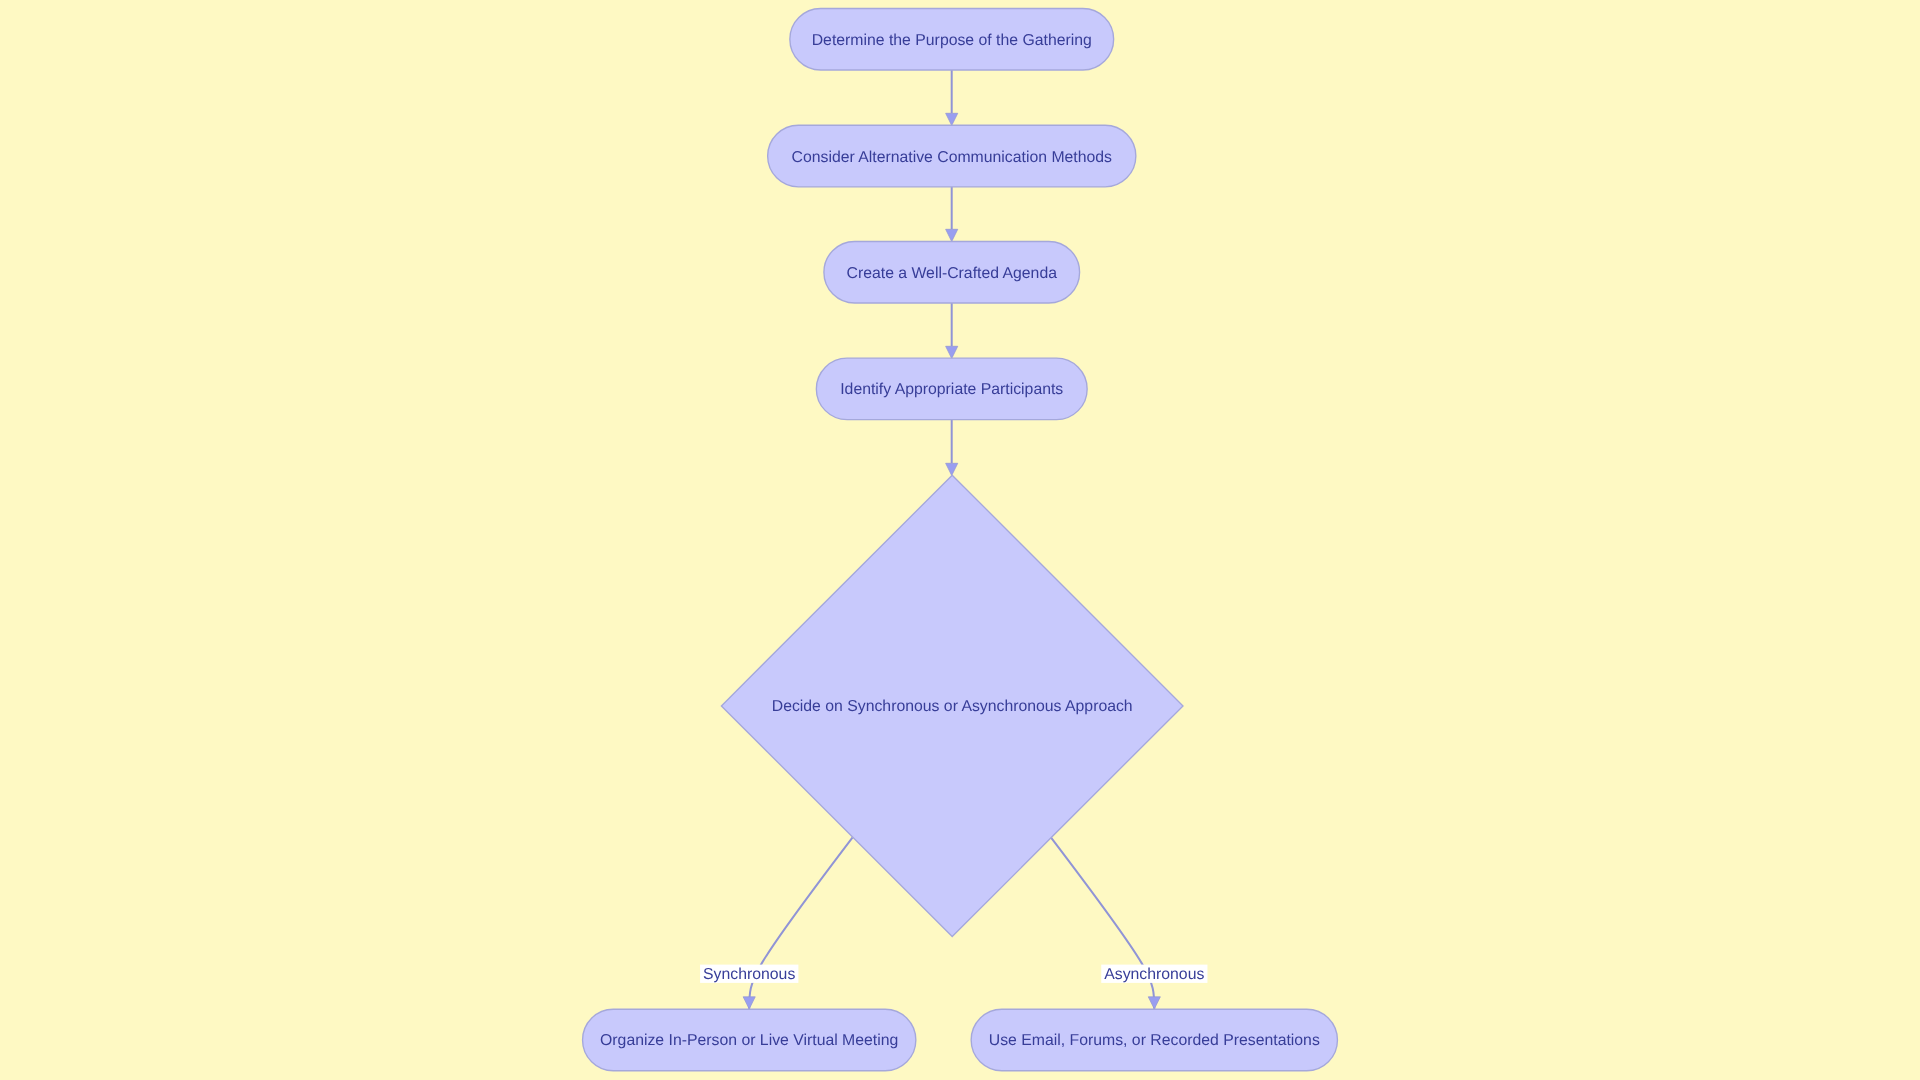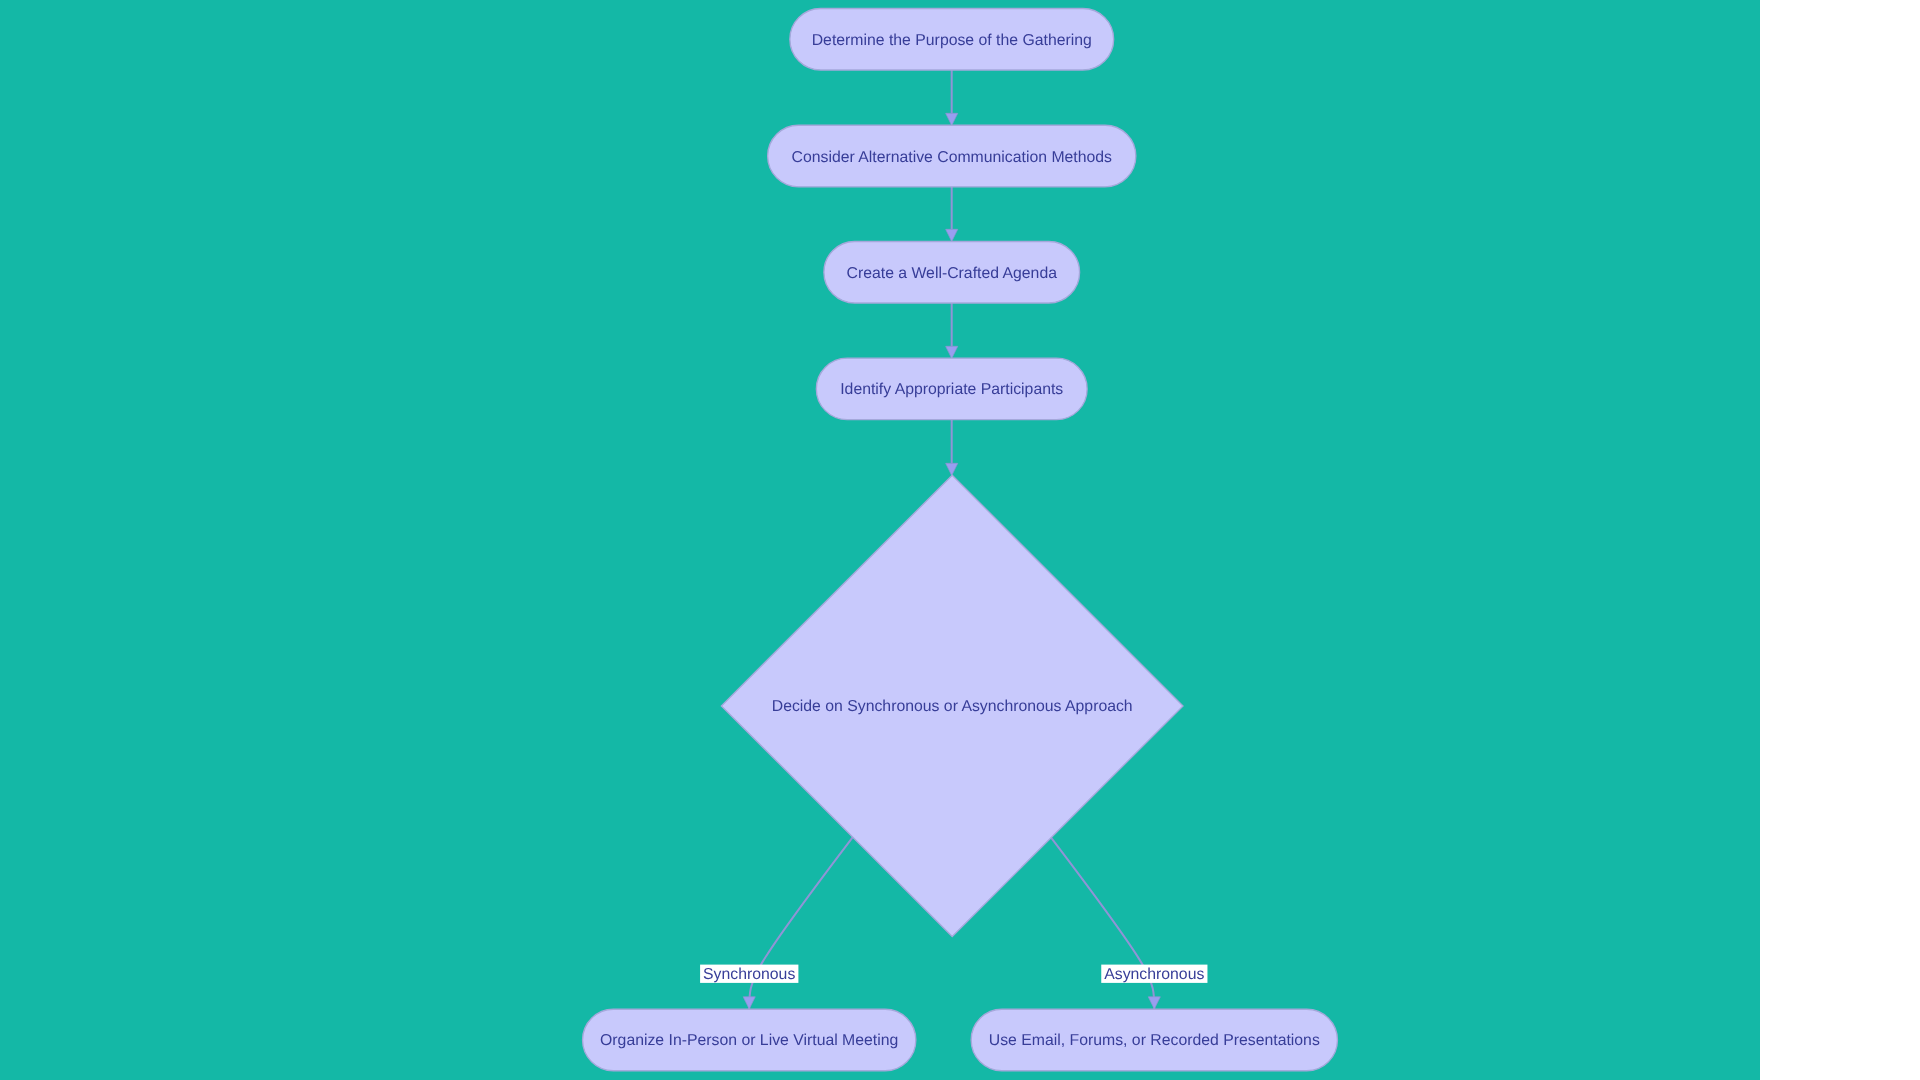--- a/index.html
+++ b/index.html
@@ -1,18 +1,18 @@
 <!DOCTYPE html>
 <html><head>
 <meta charset="utf-8">
 <title>Flowchart</title>
 <style>
   html,body{margin:0;padding:0;background:#ffffff;}
   body{width:1920px;height:1080px;overflow:hidden;font-family:"Liberation Sans",sans-serif;-webkit-font-smoothing:antialiased;text-rendering:geometricPrecision;}
-  #stage{position:relative;width:1760px;height:1080px;background:#14b8a6;}
+  #stage{position:relative;width:1920px;height:1080px;background:#fef9c3;}
   svg#flow{position:absolute;left:0;top:0;width:1920px;height:1080px;display:block;transform:translateZ(0);will-change:transform;}
   .node-shape{fill:#c8c9fc;stroke:#a5a8db;stroke-width:1.35;}
   .node-label{fill:#373d98;font-family:"Liberation Sans",sans-serif;font-size:15.8px;text-anchor:middle;}
   .edge-path{fill:none;stroke:#9094d6;stroke-width:2;}
   .edge-arrow{fill:#999ef0;stroke:#8f93d2;stroke-width:0.7;stroke-linejoin:round;}
   .edge-label-bg{fill:#ffffff;}
   .edge-label{fill:#373d98;font-family:"Liberation Sans",sans-serif;font-size:15.8px;text-anchor:middle;}
 </style>
 </head>
 <body>

